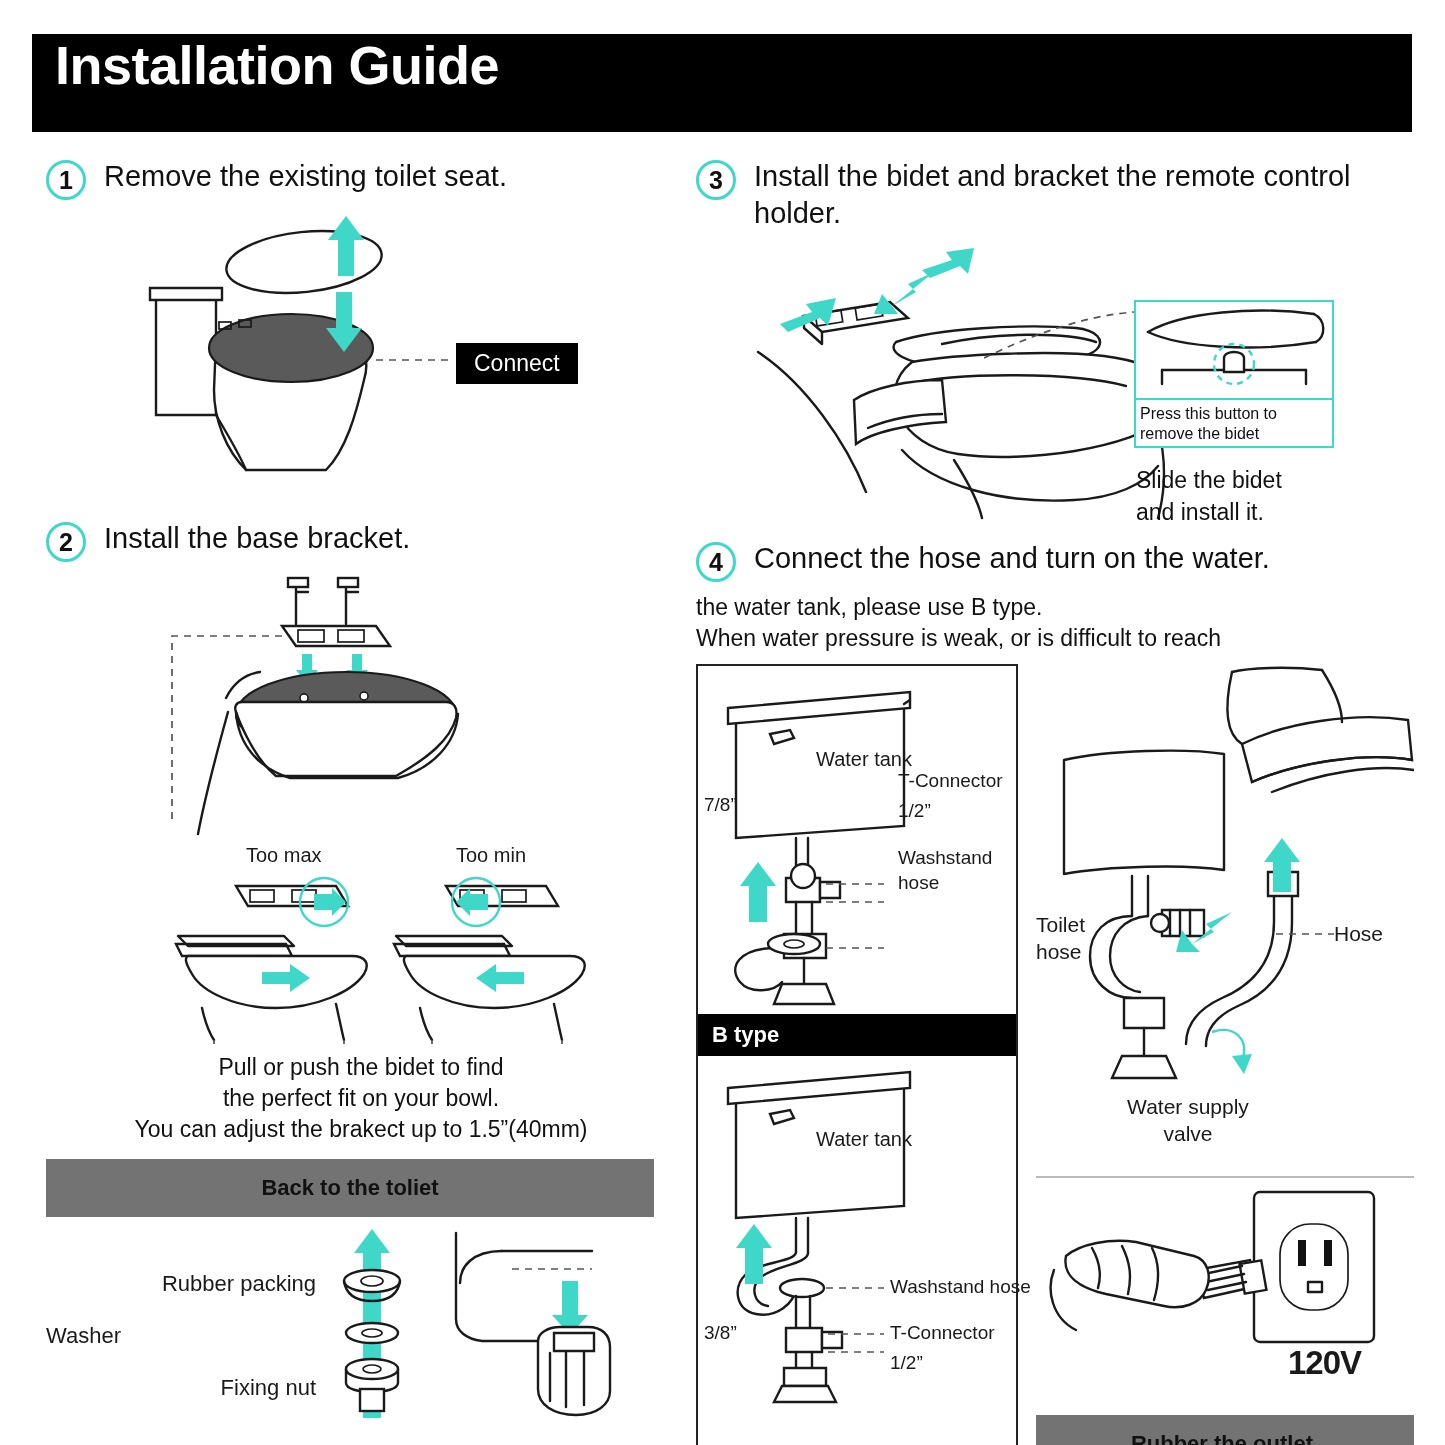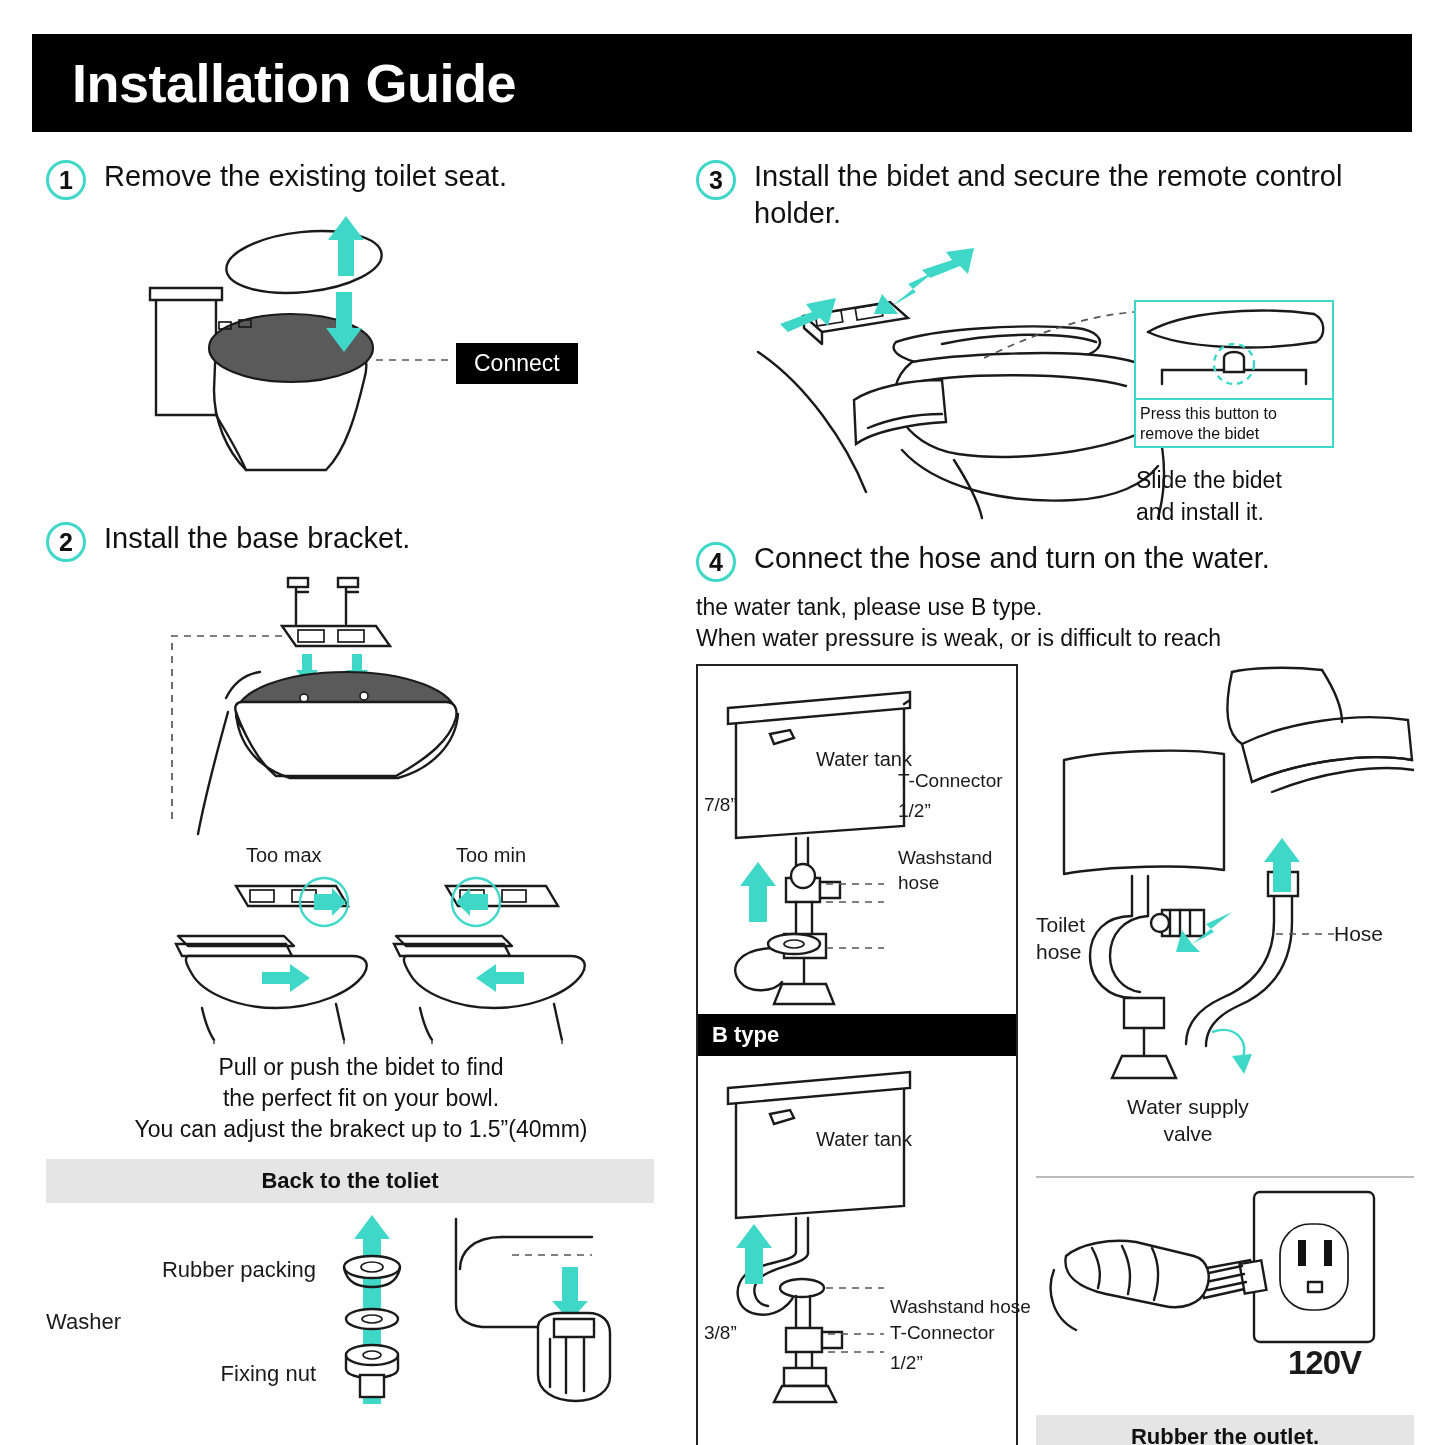--- a/index.html
+++ b/index.html
@@ -25,22 +25,22 @@
 
   
   .header-bar {
     position: absolute;
     left: 32px;
     top: 34px;
     width: 1380px;
     height: 98px;
     background: #000000;
     display: flex;
-    align-items: center;
-    padding-left: 40px;
+    align-items: flex-start;
+    padding-left: 23px;
     box-sizing: border-box;
   }
   .header-title {
     color: #ffffff;
     font-size: 54px;
     font-weight: bold;
     letter-spacing: -0.5px;
   }
 
   
@@ -105,25 +105,25 @@
     padding: 7px 18px;
   }
   .cap {
     font-size: 23px;
     color: #111;
     line-height: 1.35;
   }
   .cap-center { text-align: center; }
 
   .gray-band {
-    background: #e5e5e5;
+    background: #737373;
     text-align: center;
     font-size: 22px;
     font-weight: bold;
-    padding: 9px 0;
+    padding: 16px 0;
     color: #111;
   }
 
   .type-band {
     background: #000;
     color: #fff;
     font-size: 22px;
     padding: 8px 14px;
     box-sizing: border-box;
   }
@@ -320,21 +320,21 @@
         </svg>
       </div>
     </div>
   </div>
 
   <div class="col-right">
 
     <div class="block">
       <div class="step-head">
         <div class="step-num">3</div>
-        <div class="step-title" style="max-width:660px;">Install the bidet and secure the remote control holder.</div>
+        <div class="step-title" style="max-width:660px;">Install the bidet and bracket the remote control holder.</div>
       </div>
 
       <div style="position:relative;height:290px;">
         <svg width="720" height="290" viewBox="0 0 720 290">
 
           <g transform="translate(108,60)">
             <path class="fill-w" d="M0 24 L86 10 L104 26 L18 40 Z"></path>
             <rect class="ln-thin" x="12" y="20" width="26" height="12" fill="#fff" transform="rotate(-9 25 26)"></rect>
             <rect class="ln-thin" x="52" y="14" width="26" height="12" fill="#fff" transform="rotate(-9 65 20)"></rect>
             <path class="ln" d="M0 24 L0 36 L18 52 L18 40"></path>
@@ -470,21 +470,21 @@
               <path class="ln" d="M98 296 L98 312 M114 296 L114 312"></path>
               <path class="fill-w" d="M86 312 L128 312 L128 330 L86 330 Z"></path>
               <path class="fill-w" d="M84 330 L130 330 L138 346 L76 346 Z"></path>
 
               <path class="dash" d="M128 232 L186 232"></path>
               <path class="dash" d="M130 278 L186 278"></path>
               <path class="dash" d="M130 296 L186 296"></path>
             </svg>
 
             <div style="position:absolute;left:118px;top:72px;font-size:20px;">Water tank</div>
-            <div style="position:absolute;left:192px;top:220px;font-size:19px;white-space:nowrap;margin-top:20px;">Washstand hose</div>
+            <div style="position:absolute;left:192px;top:220px;font-size:19px;white-space:nowrap;">Washstand hose</div>
             <div style="position:absolute;left:192px;top:266px;font-size:19px;white-space:nowrap;">T-Connector</div>
             <div style="position:absolute;left:192px;top:296px;font-size:19px;">1/2”</div>
             <div style="position:absolute;left:6px;top:266px;font-size:19px;">3/8”</div>
           </div>
         </div>
 
         <div style="position:absolute;left:340px;top:0;width:378px;height:510px;">
           <svg width="378" height="470" viewBox="0 0 378 470">
 
             <path class="ln" d="M196 8 C 212 4, 250 2, 286 6"></path>

